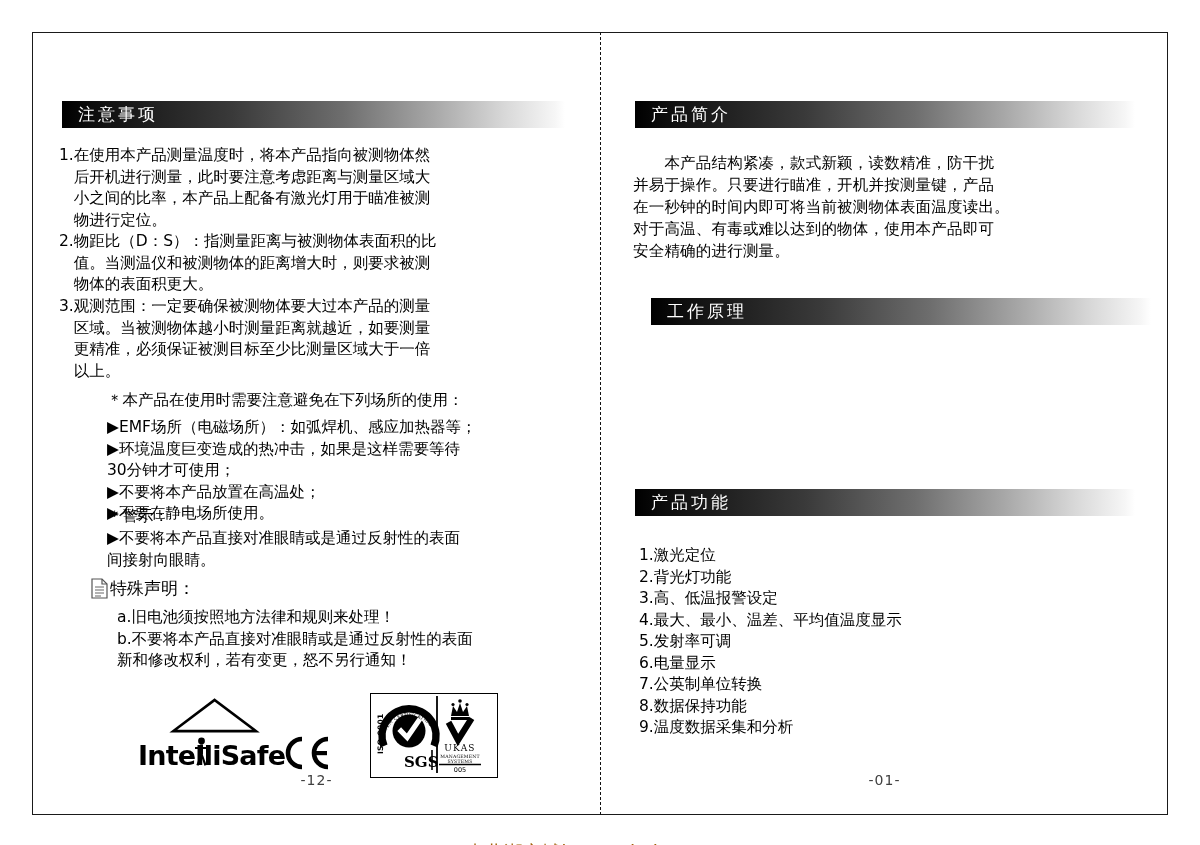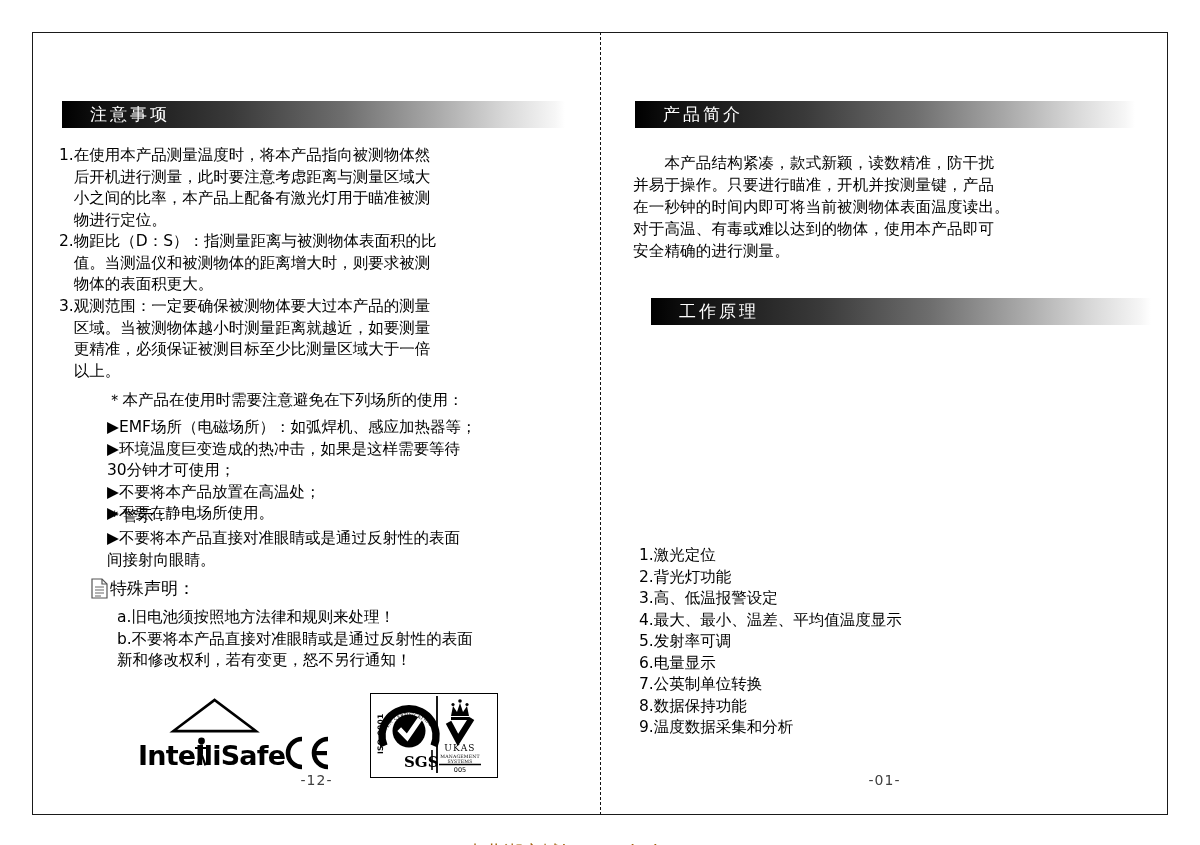--- a/index.html
+++ b/index.html
@@ -64,21 +64,21 @@
                 #000000 0%, #0d0d0d 6%, #1d1d1d 16%,
                 #3a3a3a 34%, #6e6e6e 56%, #a8a8a8 74%,
                 #d8d8d8 88%, #f6f6f6 98%, #ffffff 100%);
     display: flex;
     align-items: center;
   }
   .section-header .title {
     color: #ffffff;
     font-size: 17px;
     letter-spacing: 3px;
-    padding-left: 28px;
+    padding-left: 16px;
     line-height: 1;
     white-space: nowrap;
     font-weight: 500;
   }
 
   
   .para {
     position: absolute;
     font-size: 15.5px;
     line-height: 22px;
@@ -338,20 +338,23 @@
     <div class="para" style="left:32px; top:120px; width:510px;">　　本产品结构紧凑，款式新颖，读数精准，防干扰
 并易于操作。只要进行瞄准，开机并按测量键，产品
 在一秒钟的时间内即可将当前被测物体表面温度读出。
 对于高温、有毒或难以达到的物体，使用本产品即可
 安全精确的进行测量。</div>
 
     <div class="section-header" style="left:34px; top:266px; width:500px;margin-left:16px;">
       <span class="title">工作原理</span>
     </div>
 
+    <div class="section-header" style="left:34px; top:457px; width:500px;">
+      <span class="title">产品功能</span>
+    </div>
 
     <div class="list-block" style="left:38px; top:513px; width:510px;">
       <div class="list-item">
         <span class="num">1.</span>
         <span class="txt">激光定位</span>
       </div>
       <div class="list-item">
         <span class="num">2.</span>
         <span class="txt">背光灯功能</span>
       </div>

